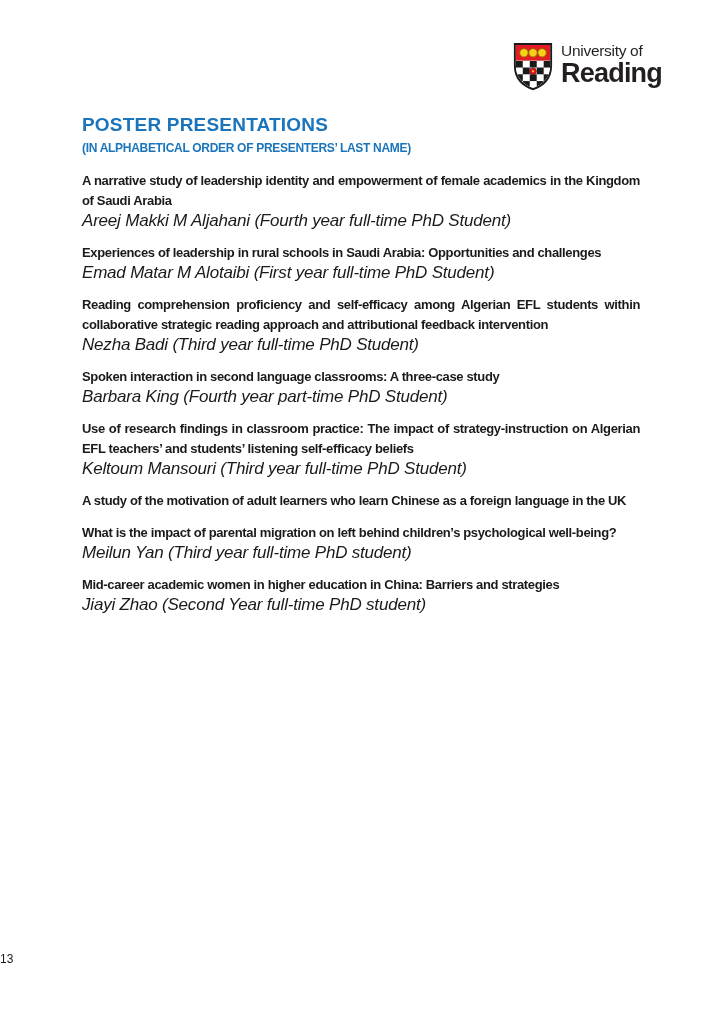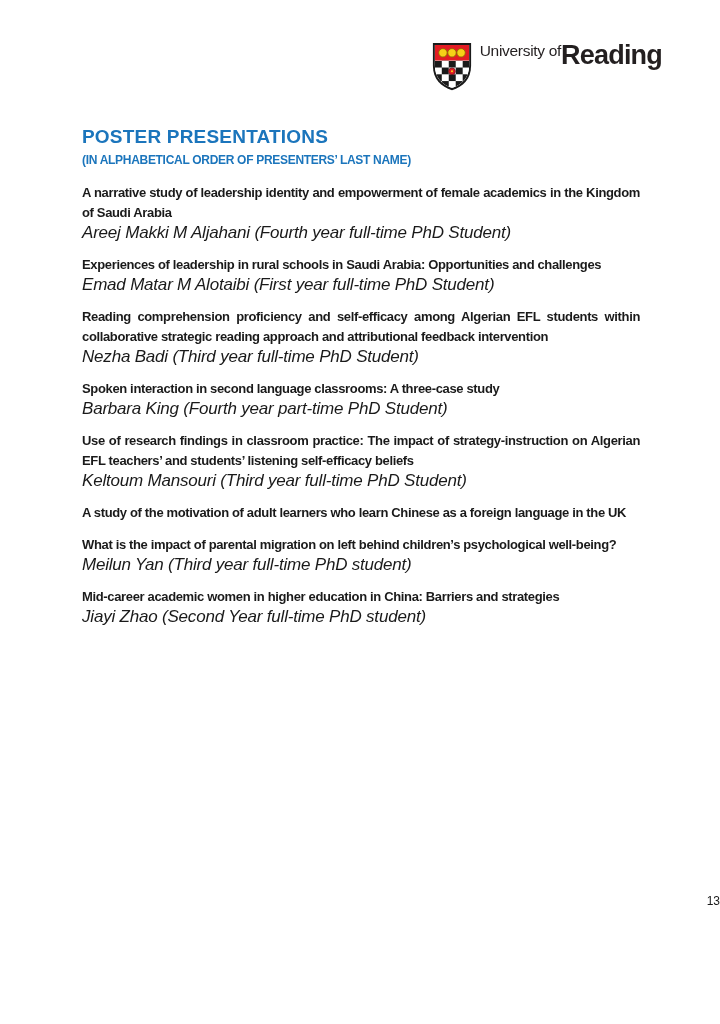--- a/index.html
+++ b/index.html
@@ -20,41 +20,41 @@
   
   .logo {
     position: absolute;
     top: 41px;
     right: 58px;
     display: flex;
     align-items: flex-start;
     gap: 7px;
   }
   .logo-shield { display: block; }
-  .logo-text { display: flex; flex-direction: row; line-height: 1; }
+  .logo-text { display: flex; flex-direction: column; line-height: 1; }
   .logo-line1 {
     font-size: 15.5px;
     font-weight: 400;
     letter-spacing: -0.3px;
     color: #231f20;
     margin-top: 2px;
   }
   .logo-line2 {
     font-size: 27px;
     font-weight: 700;
     letter-spacing: -0.8px;
     color: #231f20;
     margin-top: 1px;
   }
 
   
   .content {
     position: absolute;
     left: 82px;
-    top: 126px;
+    top: 114px;
     width: 558px;
   }
   .main-heading {
     margin: 0 0 5px 0;
     font-size: 19px;
     font-weight: 700;
     letter-spacing: 0.2px;
     color: #1b75bc;
   }
   .sub-heading {
@@ -84,22 +84,22 @@
     letter-spacing: -0.2px;
     line-height: 20px;
     color: #1a1a1a;
   }
 
   
   .footer {
     position: absolute;
     left: 0;
     right: 0;
-    top: 894px;
-    text-align: right;
+    top: 952px;
+    text-align: left;
     font-size: 12px;
     color: #1a1a1a;
   }
 </style>
 </head>
 <body>
 
 <div class="page">
 
   <div class="logo">

